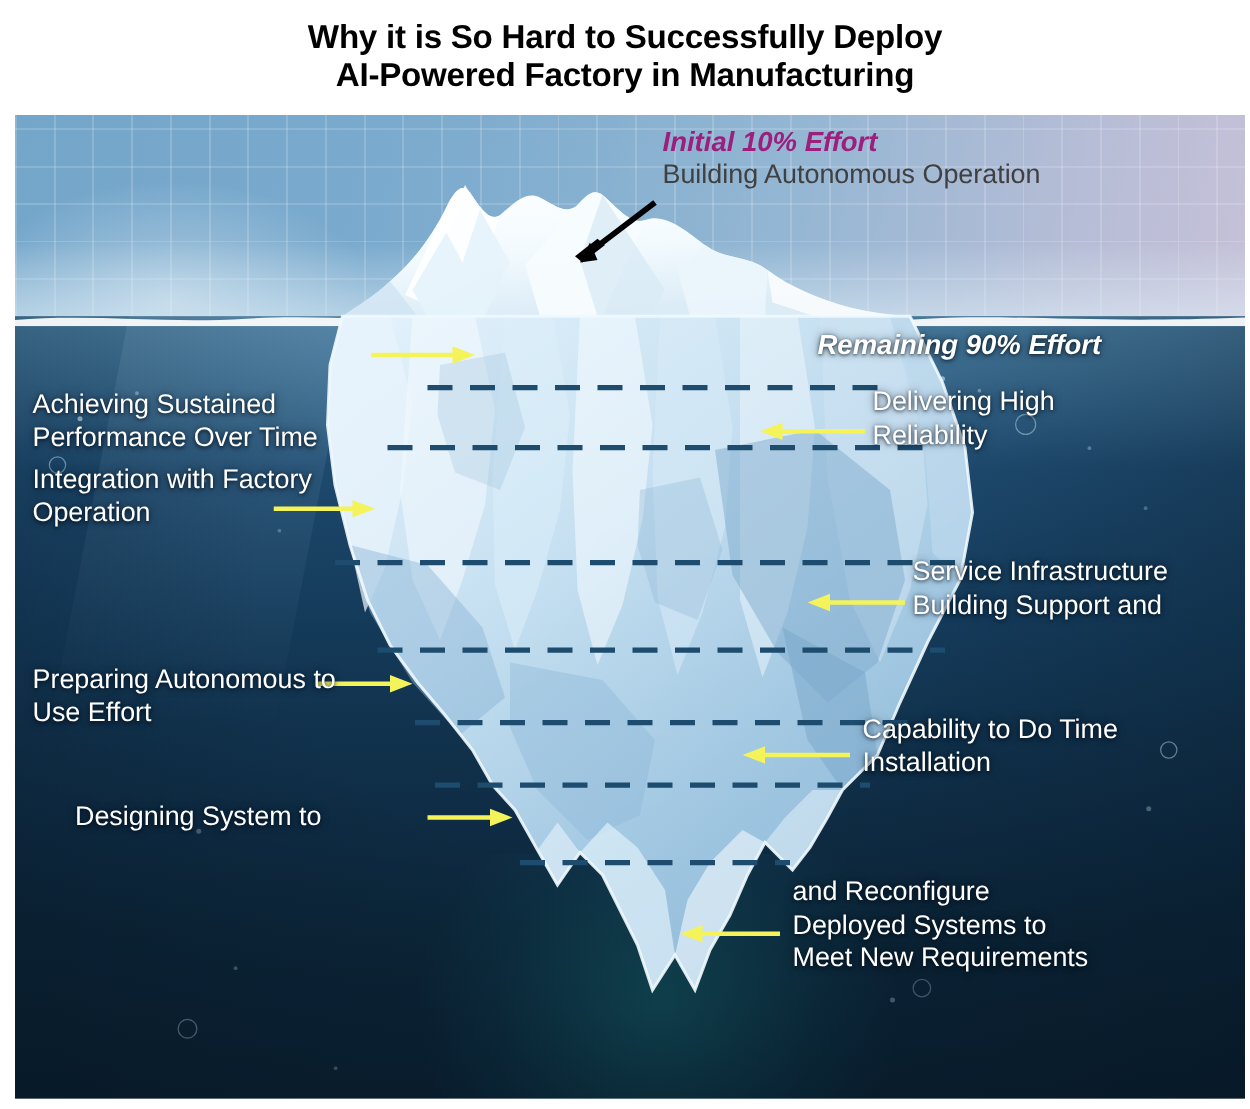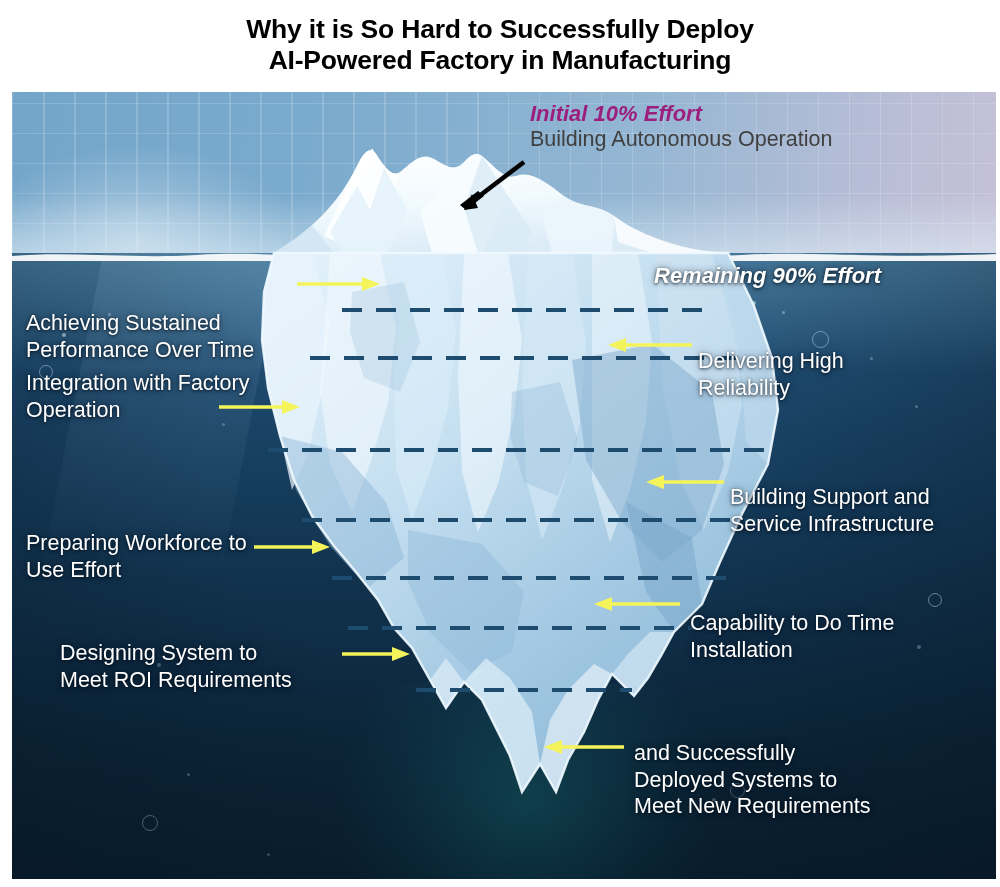--- a/index.html
+++ b/index.html
@@ -55,21 +55,21 @@
 
   
   #levels{position:absolute;left:0;top:0;width:984px;height:787px;z-index:12;}
 
   
   #arrows{position:absolute;left:0;top:0;width:984px;height:787px;z-index:16;}
 
   
   .lab{position:absolute;z-index:22;color:#ffffff;font-size:21.5px;line-height:26.5px;
        text-shadow:0 1px 3px rgba(2,14,26,.75),0 0 7px rgba(2,14,26,.5);}
-  .lab.right{text-align:left;margin-top:40px;}
+  .lab.right{text-align:left;}
   .hd{font-weight:bold;font-style:italic;font-size:22px;line-height:27px;}
   .purple{color:#8e2a72;text-shadow:none;}
   .purple .hd{color:#9c1f7e;}
   .purple .sub{font-size:21.5px;line-height:25.5px;color:#404040;}
 </style>
 </head>
 <body>
 
 <div id="page">
 
@@ -266,44 +266,43 @@
       <div>Achieving Sustained</div>
       <div>Performance Over Time</div>
     </div>
 
     <div class="lab" style="left:14px;top:278px;width:290px;">
       <div>Integration with Factory</div>
       <div>Operation</div>
     </div>
 
     <div class="lab" style="left:14px;top:438px;width:290px;">
-      <div>Preparing Workforce to</div>
+      <div>Preparing Autonomous to</div>
       <div>Use Effort</div>
     </div>
 
     <div class="lab" style="left:48px;top:548px;width:320px;">
       <div>Designing System to</div>
-      <div>Meet ROI Requirements</div>
     </div>
 
     <div class="lab right" style="left:686px;top:216px;width:280px;">
       <div>Delivering High</div>
       <div>Reliability</div>
     </div>
 
     <div class="lab right" style="left:718px;top:352px;width:266px;">
+      <div>Service Infrastructure</div>
       <div>Building Support and</div>
-      <div>Service Infrastructure</div>
     </div>
 
     <div class="lab right" style="left:678px;top:478px;width:286px;">
       <div>Capability to Do Time</div>
       <div>Installation</div>
     </div>
 
     <div class="lab right" style="left:622px;top:608px;width:350px;">
-      <div>and Successfully</div>
+      <div>and Reconfigure</div>
       <div>Deployed Systems to</div>
       <div>Meet New Requirements</div>
     </div>
 
   </div>
 </div>
 
 </body></html>

